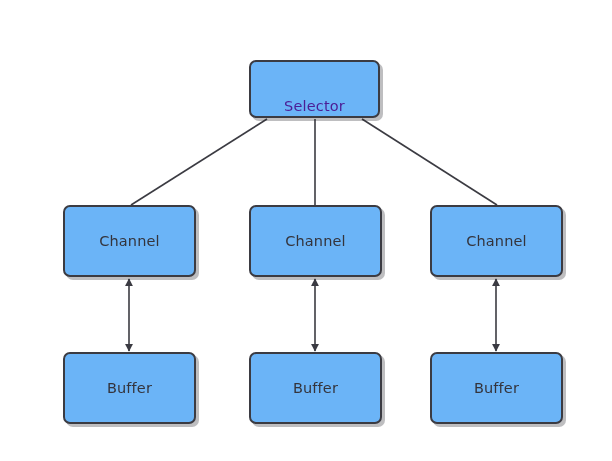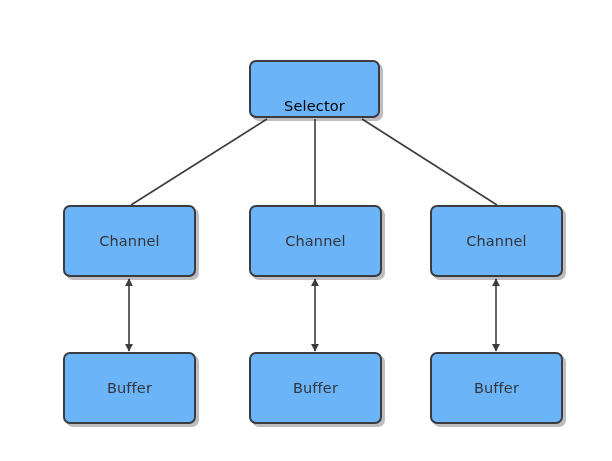--- a/index.html
+++ b/index.html
@@ -64,21 +64,21 @@
         <line x1="315" y1="119" x2="315" y2="205" stroke="#3b3b42" stroke-width="1.6" stroke-linecap="butt"></line>
         <line x1="362" y1="119" x2="497" y2="205" stroke="#3b3b42" stroke-width="1.6" stroke-linecap="butt"></line>
         <line x1="129" y1="279" x2="129" y2="351" stroke="#3b3b42" stroke-width="1.6" stroke-linecap="butt" marker-end="url(#arrow-end)" marker-start="url(#arrow-start)"></line>
         <line x1="315" y1="279" x2="315" y2="351" stroke="#3b3b42" stroke-width="1.6" stroke-linecap="butt" marker-end="url(#arrow-end)" marker-start="url(#arrow-start)"></line>
         <line x1="496" y1="279" x2="496" y2="351" stroke="#3b3b42" stroke-width="1.6" stroke-linecap="butt" marker-end="url(#arrow-end)" marker-start="url(#arrow-start)"></line>
       </g>
   </svg>
 
   <div id="node-layer">
       <div class="node" style="left: 249px; top: 60px; width: 131px; height: 58px; background: rgb(107, 180, 247); border-color: rgb(59, 59, 66); border-width: 2px; border-radius: 7px; box-shadow: rgba(40, 40, 46, 0.3) 3px 3px 0px 0px;">
-        <span class="node-label" style="color: #000000; margin-top: 35px;">Selector</span>
+        <span class="node-label" style="color: #4c1d95; margin-top: 35px;">Selector</span>
       </div>
       <div class="node" style="left: 63px; top: 205px; width: 133px; height: 72px; background: rgb(107, 180, 247); border-color: rgb(59, 59, 66); border-width: 2px; border-radius: 7px; box-shadow: rgba(40, 40, 46, 0.3) 3px 3px 0px 0px;">
         <span class="node-label" style="color: rgb(52, 52, 60);">Channel</span>
       </div>
       <div class="node" style="left: 249px; top: 205px; width: 133px; height: 72px; background: rgb(107, 180, 247); border-color: rgb(59, 59, 66); border-width: 2px; border-radius: 7px; box-shadow: rgba(40, 40, 46, 0.3) 3px 3px 0px 0px;">
         <span class="node-label" style="color: rgb(52, 52, 60);">Channel</span>
       </div>
       <div class="node" style="left: 430px; top: 205px; width: 133px; height: 72px; background: rgb(107, 180, 247); border-color: rgb(59, 59, 66); border-width: 2px; border-radius: 7px; box-shadow: rgba(40, 40, 46, 0.3) 3px 3px 0px 0px;">
         <span class="node-label" style="color: rgb(52, 52, 60);">Channel</span>
       </div>

